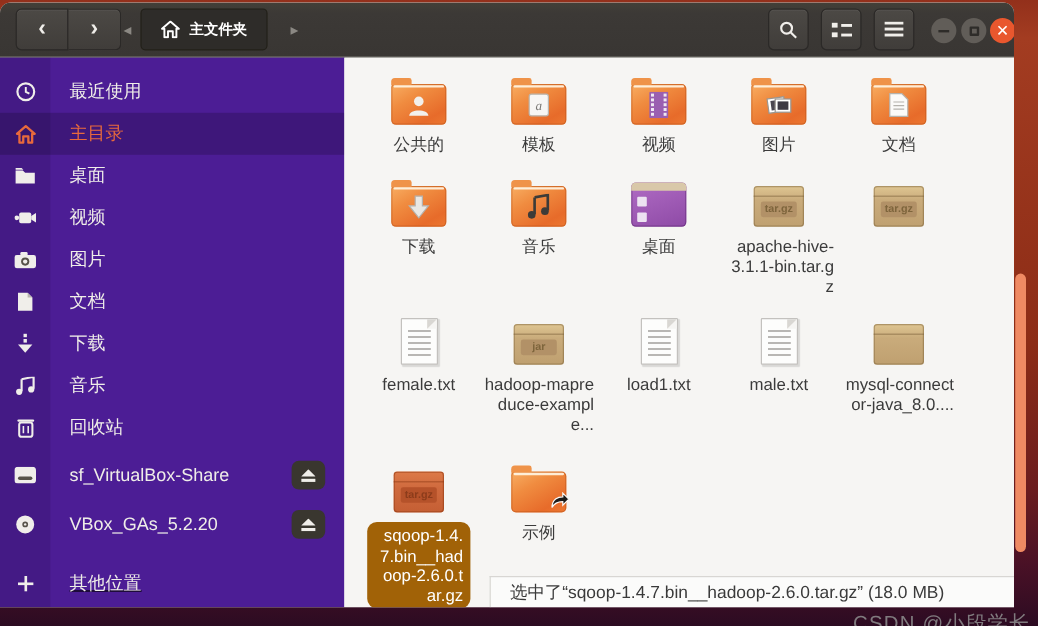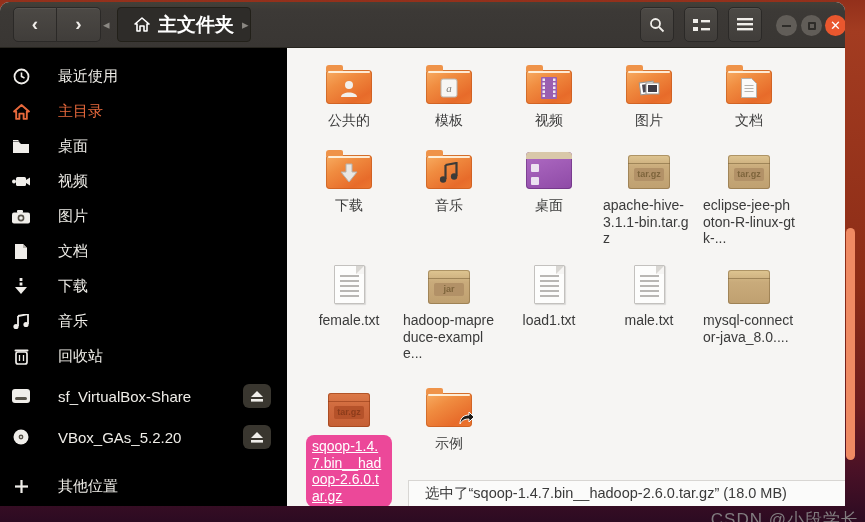--- a/index.html
+++ b/index.html
@@ -22,61 +22,61 @@
     border-bottom:1px solid #27251f; flex:0 0 auto; }
   .tb-btn { position:absolute; top:5px; height:35px; background:linear-gradient(180deg,#4c4945,#403d3a);
     border:1px solid #2b2927; border-radius:5px; display:flex; align-items:center; justify-content:center;
     color:#f0eeea; box-shadow:inset 0 1px 0 rgba(255,255,255,.06); }
   .nav-back { left:13px; width:44px; border-radius:5px 0 0 5px; }
   .nav-fwd  { left:57px; width:44px; border-left:none; border-radius:0 5px 5px 0; }
   .nav-chev { font-size:19px; font-weight:bold; line-height:1; padding-bottom:2px; }
   .path-prev { position:absolute; left:103px; top:15px; color:#8b8883; font-size:13px; }
   .path-btn { position:absolute; left:117px; top:5px; height:35px; padding:0 16px;
     background:#2e2c29; border:1px solid #222019; border-radius:4px;
-    display:flex; align-items:center; gap:8px; color:#ffffff; font-size:19px; font-weight:bold; }
+    display:flex; align-items:center; gap:8px; color:#ffffff; font-size:12px; font-weight:bold; }
   .path-next { position:absolute; left:242px; top:15px; color:#8b8883; font-size:13px; }
   .sq-btn { width:34px; }
   .btn-search { left:640px; } .btn-view { left:684px; } .btn-menu { left:728px; }
   .winctl { position:absolute; top:13px; width:21px; height:21px; border-radius:50%;
     display:flex; align-items:center; justify-content:center; }
   .wc-min { left:776px; background:#615d58; }
   .wc-max { left:801px; background:#615d58; }
   .wc-close { left:825px; background:#e9572e; }
   .wc-min span { width:9px; height:2px; background:#2e2c29; display:block; }
   .wc-max span { width:8px; height:8px; border:2px solid #2e2c29; display:block; border-radius:1px; }
   .wc-close span { color:#fff; font-size:13px; font-weight:bold; line-height:1; }
 
   
   .wbody { flex:1; display:flex; position:relative; }
 
   
-  .sidebar { width:287px; background:#000000; position:relative; flex:0 0 auto; padding-top:11px; }
+  .sidebar { width:287px; background:#4c1d95; position:relative; flex:0 0 auto; padding-top:11px; }
   .sidebar::before { content:""; position:absolute; left:0; top:0; bottom:0; width:42px;
     background:rgba(0,0,0,.10); }
   .sb-item { position:relative; height:35px; display:flex; align-items:center; cursor:pointer; }
   .sb-item .sb-ic { width:42px; display:flex; align-items:center; justify-content:center; flex:0 0 auto; }
   .sb-item .sb-lb { color:#efedе8; color:#efede8; font-size:15px; margin-left:16px; white-space:nowrap; }
   .sb-item.selected { background:rgba(0,0,0,.18);align-items:center; }
   .sb-item.selected .sb-lb { color:#e8693c; }
   .sb-item.mount { height:38px; margin-top:3px; }
   .sb-item.other { margin-top:13px;text-decoration:underline; }
   .sb-ic svg { display:block; }
   .eject { position:absolute; right:16px; top:50%; transform:translateY(-50%);
     width:28px; height:24px; background:#39362f; border-radius:6px;
     display:flex; align-items:center; justify-content:center; }
 
   
   .files { flex:1; position:relative; background:#f6f5f3; }
   .frow { position:absolute; left:14px; display:flex; }
   .r1 { top:10px; } .r2 { top:95px; } .r3 { top:210px; } .r4 { top:333px; }
   .fi { width:96px; margin-right:4px; display:flex; flex-direction:column; align-items:center; cursor:pointer; }
   .ic { height:46px; display:flex; align-items:flex-end; justify-content:center; position:relative; }
-  .lbl { margin-top:8px; font-size:14px; color:#3b3b3b; text-align:left; max-width:92px;
+  .lbl { margin-top:8px; font-size:14px; color:#3b3b3b; text-align:right; max-width:92px;
     line-height:1.18; word-break:break-all; }
-  .pill { background:#ec4899; color:#fff; border-radius:8px; padding:3px 6px; max-width:86px;text-decoration:underline; }
+  .pill { background:#a16207; color:#fff; border-radius:8px; padding:3px 6px; max-width:86px; }
 
   
   .folder { position:relative; width:46px; height:34px; border-radius:3px 4px 4px 4px;
     background:linear-gradient(150deg,#f8ae63 0%,#f08c40 35%,#e76b2a 78%,#ec7831 100%);
     box-shadow:inset 0 0 0 1px rgba(190,85,25,.55); }
   .folder::before { content:""; position:absolute; top:-5px; left:0; width:17px; height:6px;
     background:#ef9349; border-radius:3px 2px 0 0; }
   .folder::after { content:""; position:absolute; top:1px; left:2px; right:2px; height:2px;
     background:rgba(255,246,230,.9); border-radius:2px; }
   .emblem { position:absolute; left:50%; top:58%; transform:translate(-50%,-50%); z-index:2; }
@@ -430,21 +430,20 @@
               </div>
             </div>
           <div class="lbl">apache-hive-3.1.1-bin.tar.gz</div>
         </div>
         <div class="fi">
           <div class="ic">
               <div class="box">
                 <div class="boxlabel">tar.gz</div>
               </div>
             </div>
-          <div class="lbl">eclipse-jee-photon-R-linux-gtk-...</div>
         </div>
       </div>
 
       <div class="frow r3">
         <div class="fi">
           <div class="ic">
               <div class="page"></div>
             </div>
           <div class="lbl">female.txt</div>
         </div>

